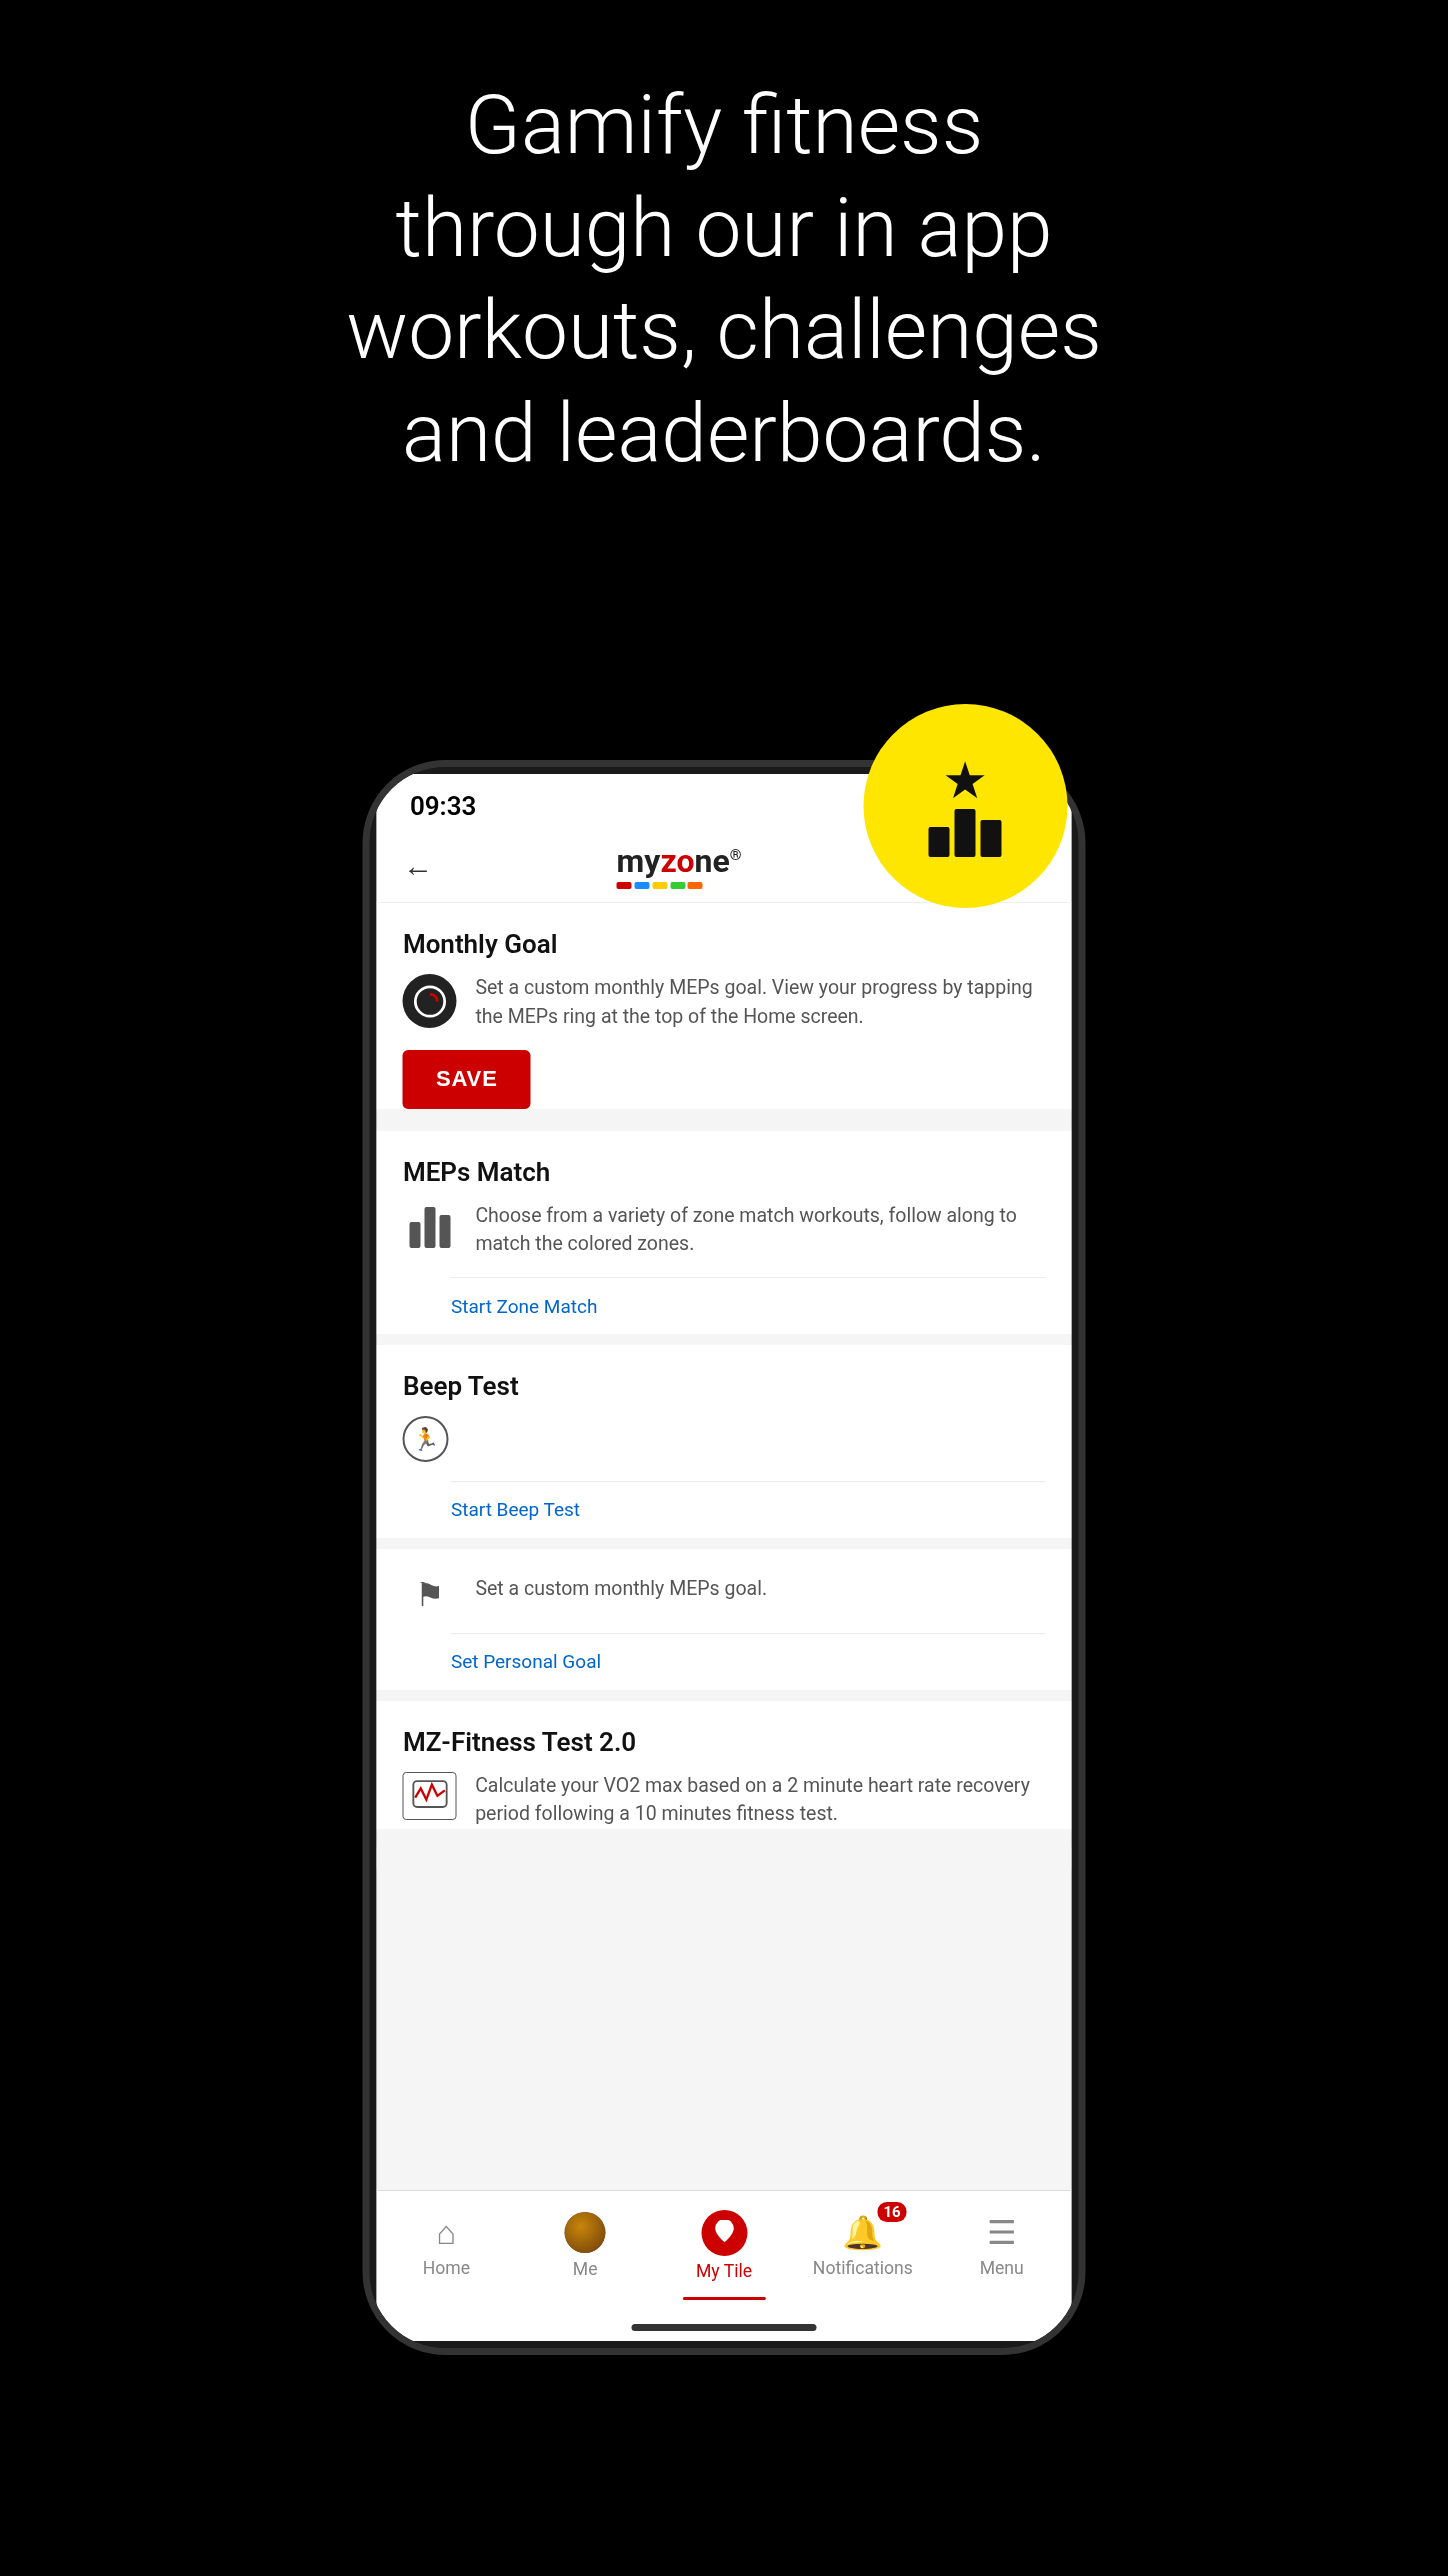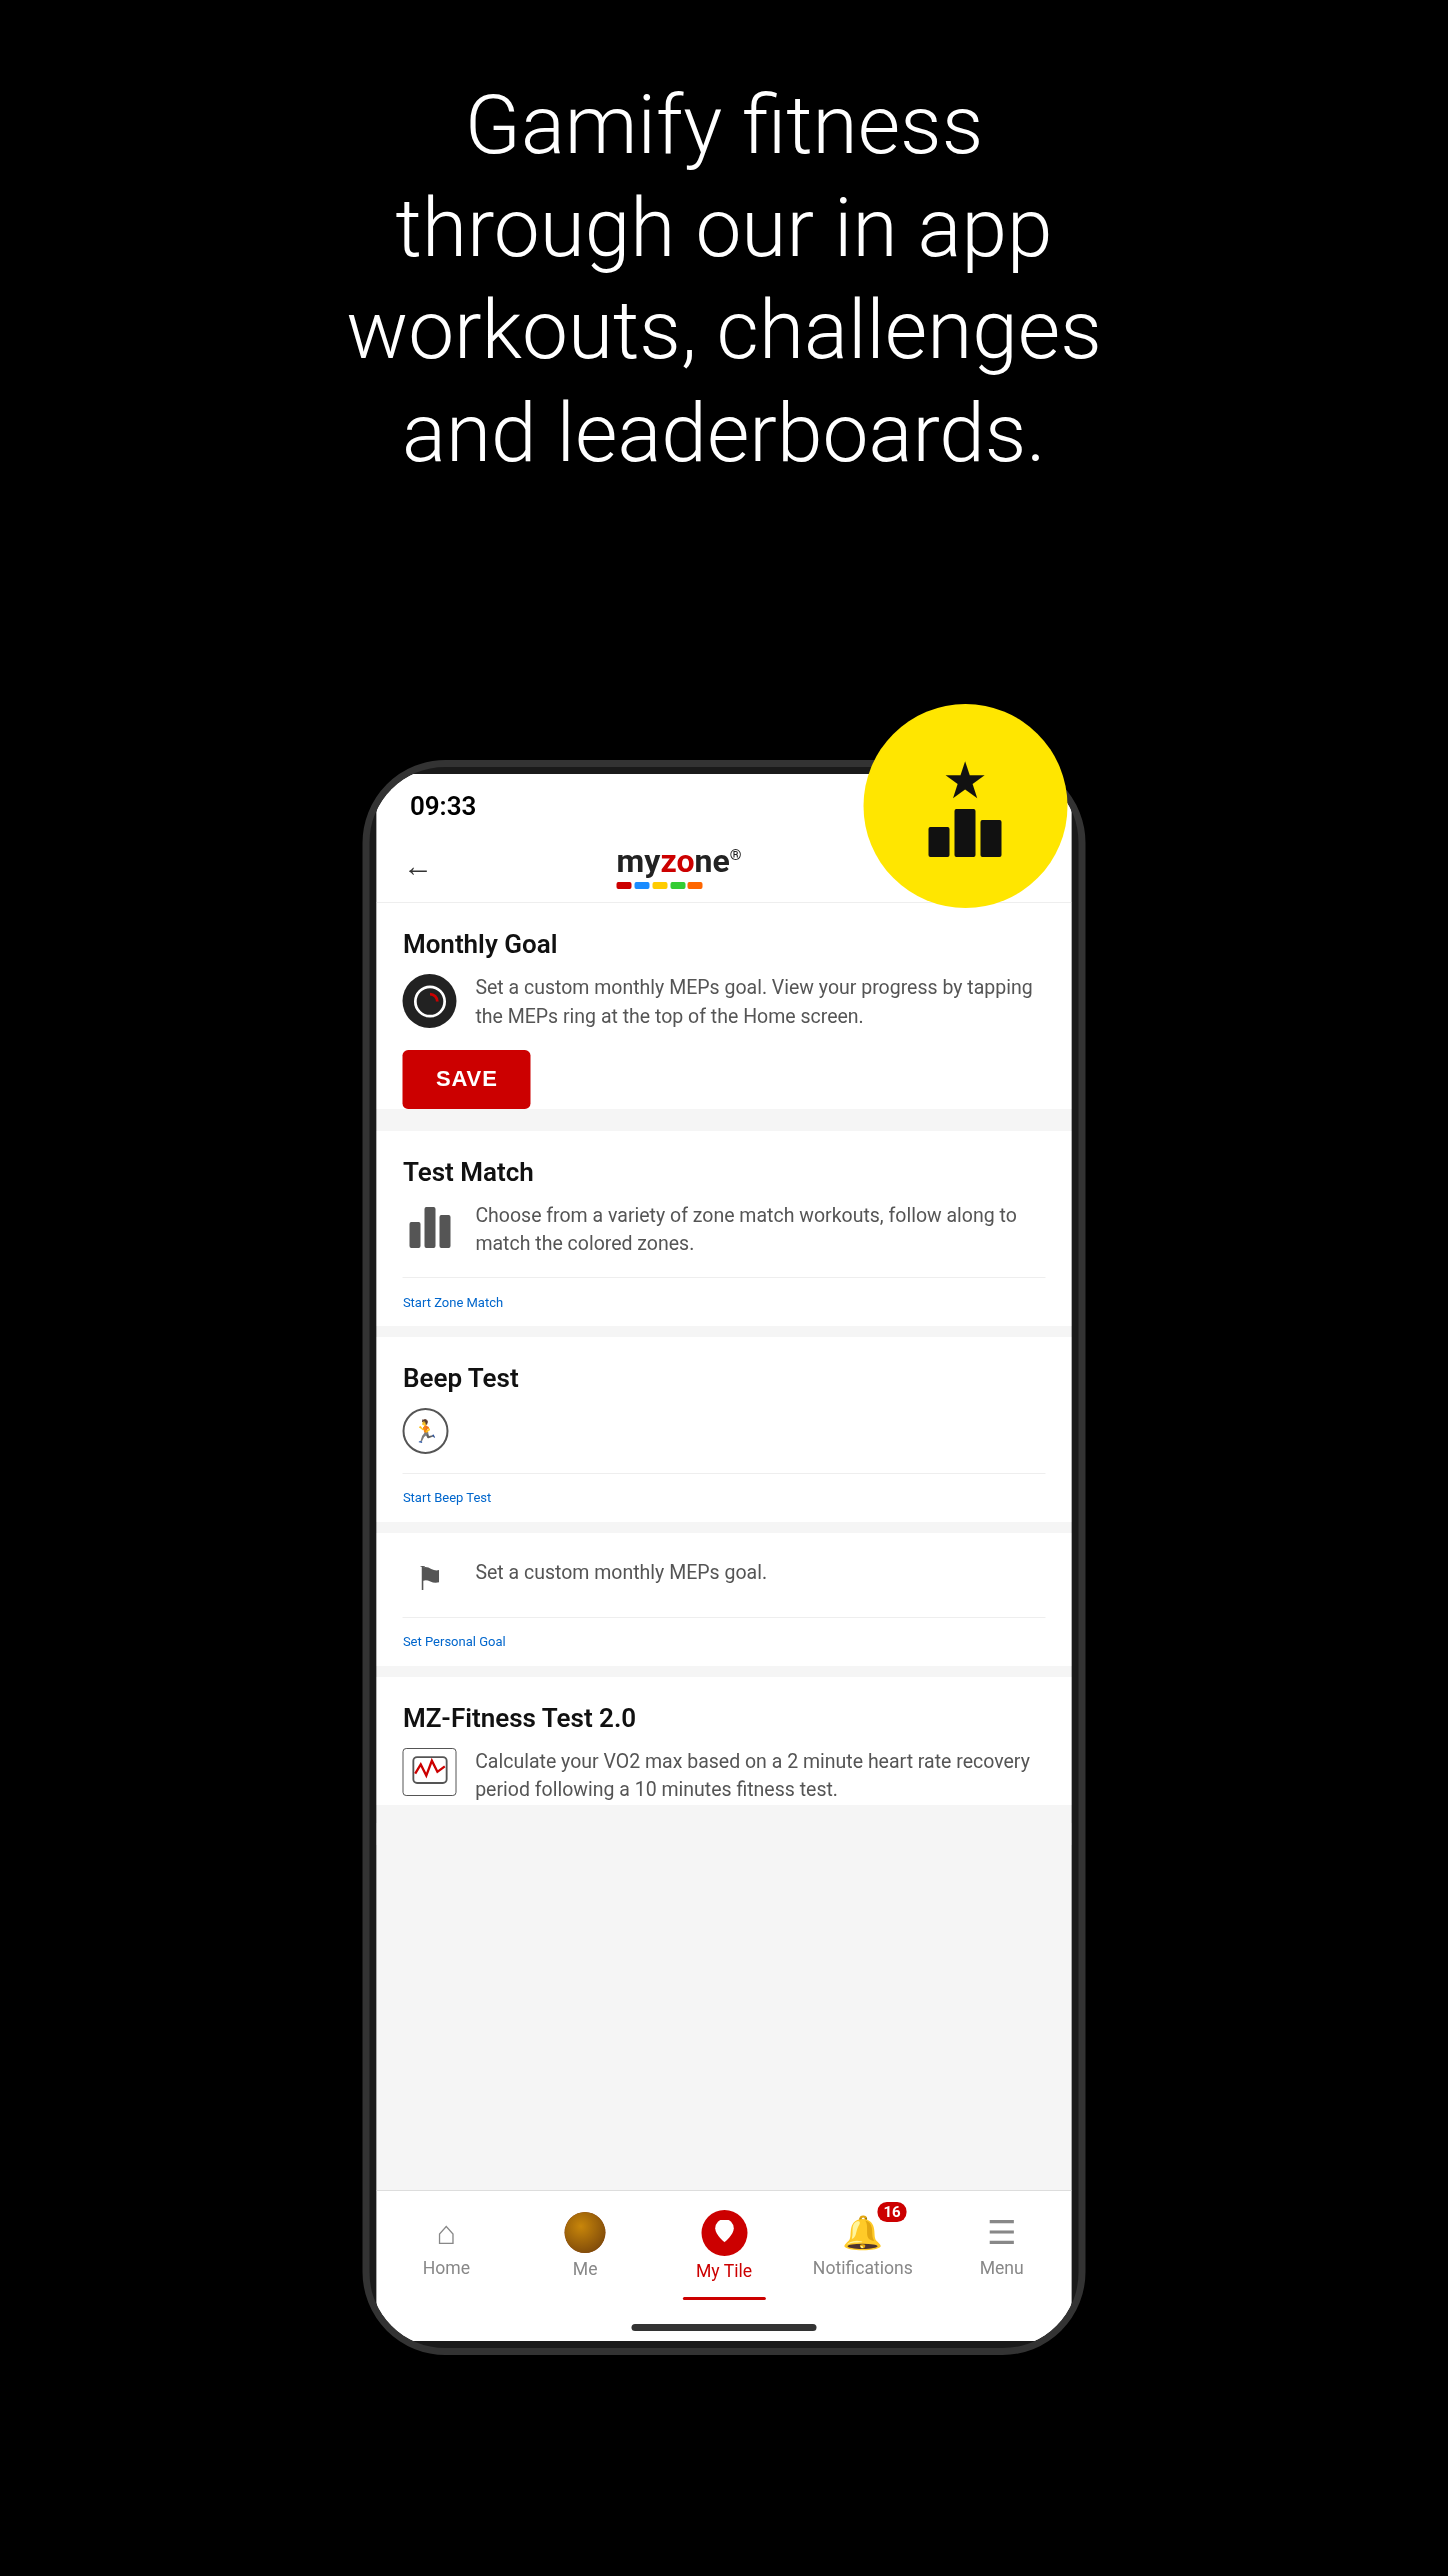--- a/index.html
+++ b/index.html
@@ -211,26 +211,27 @@
       flex-shrink: 0;
     }
     .section-desc {
       font-size: 19.5px;
       color: #555;
       line-height: 1.45;
       flex: 1;
     }
     .section-link {
       color: #0066cc;
-      font-size: 13px;
+      font-size: 19px;
       padding: 16.7px 0;
       border-top: 0.9px solid #eee;
       display: block;
       text-decoration: none;
       cursor: pointer;
+      margin-left: 48px;
     }
 
     
     .goal-input-row {
       display: flex;
       gap: 13px;
       margin-bottom: 22px;
     }
     .goal-input {
       flex: 1;
@@ -424,21 +425,21 @@
               </svg>
             </div>
             <span class="section-desc">Set a custom monthly MEPs goal. View your progress by tapping the MEPs ring at the top of the Home screen.</span>
           </div>
           <div class="goal-input-row">
             <button class="save-btn">SAVE</button>
           </div>
         </div>
 
         <div class="section">
-          <div class="section-title">Test Match</div>
+          <div class="section-title">MEPs Match</div>
           <div class="section-row">
             <div style="display:flex;align-items:flex-end;gap:3.7px;width:54px;height:46px;justify-content:center;">
               <div style="background:#555;width:11px;height:26px;border-radius:1.9px;"></div>
               <div style="background:#555;width:11px;height:41px;border-radius:1.9px;"></div>
               <div style="background:#555;width:11px;height:33px;border-radius:1.9px;"></div>
             </div>
             <span class="section-desc">Choose from a variety of zone match workouts, follow along to match the colored zones.</span>
           </div>
           <a class="section-link">Start Zone Match</a>
         </div>

